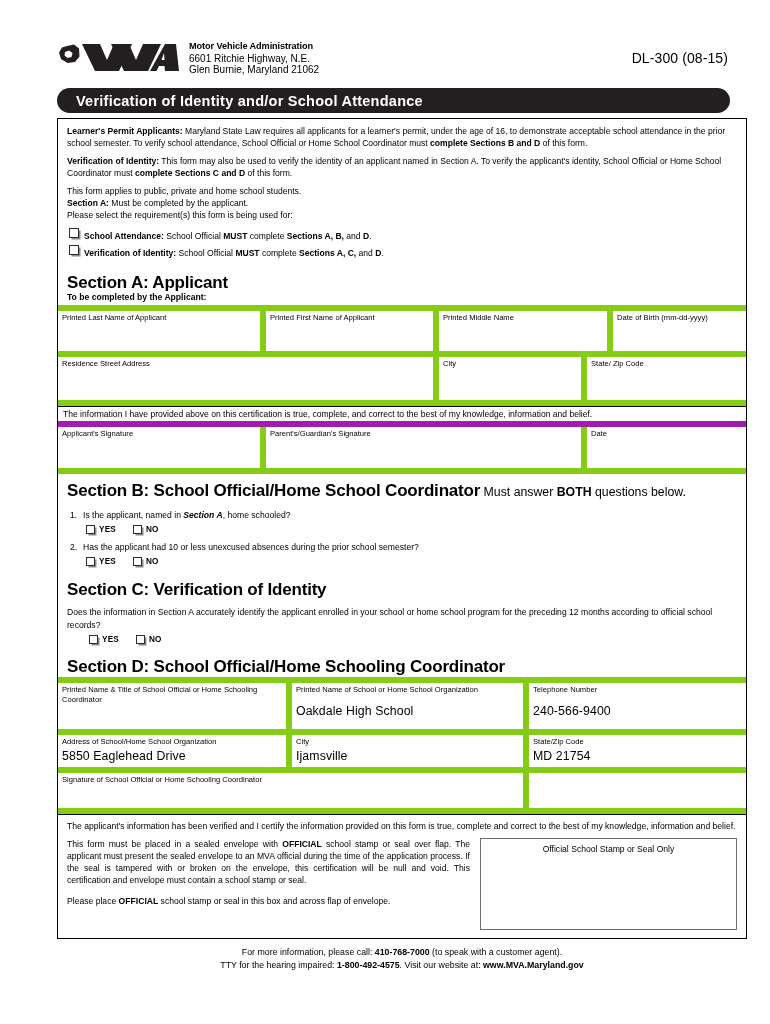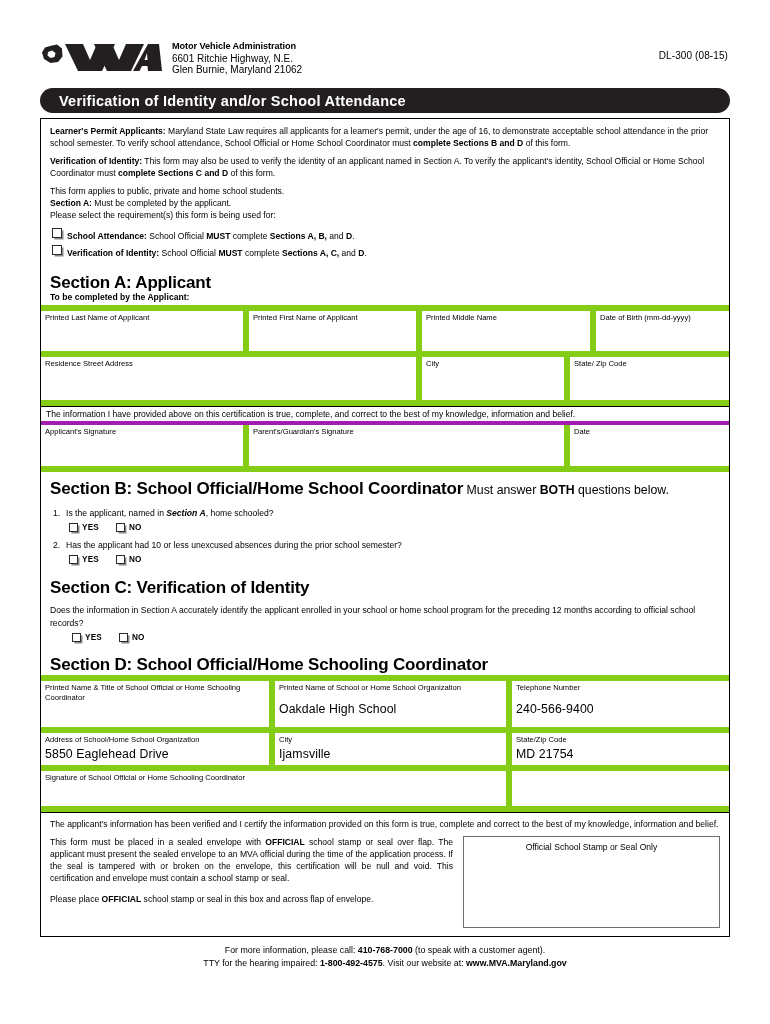--- a/index.html
+++ b/index.html
@@ -13,21 +13,21 @@
     height: 1024px;
     font-family: "Liberation Sans", sans-serif;
     color: #000000;
     position: relative;
     overflow: hidden;
   }
 
   .page {
     width: 770px;
     height: 932px;
-    padding: 40px 40px 0 40px;
+    padding: 40px 40px 0 57px;
     position: relative;
   }
 
   
   .header {
     display: flex;
     align-items: flex-start;
     justify-content: space-between;
     height: 44px;
   }
@@ -48,21 +48,21 @@
   .agency-name {
     font-size: 9.2px;
     font-weight: bold;
     letter-spacing: -0.1px;
   }
   .agency-addr {
     font-size: 10px;
     font-weight: normal;
   }
   .form-no {
-    font-size: 10px;
+    font-size: 14px;
     padding-top: 10px;
     padding-right: 2px;
     letter-spacing: 0.1px;
   }
 
   
   .titlebar {
     margin-top: 4px;
     background: #231f20;
     color: #ffffff;
@@ -334,21 +334,21 @@
           <span class="fld-val"></span>
         </td>
         <td class="h-addr" style="border-right:none;border-top:none;">
           <span class="fld-label">State/ Zip Code</span>
           <span class="fld-val"></span>
         </td>
       </tr>
     </tbody>
       </table>
 
-    <div class="cert-line" style="border-top:1px solid #000;border-bottom:4px solid #a21caf;">The information I have provided above on this certification is true, complete, and correct to the best of my knowledge, information and belief.</div>
+    <div class="cert-line" style="border-top:1px solid #000;border-bottom:6px solid #a21caf;">The information I have provided above on this certification is true, complete, and correct to the best of my knowledge, information and belief.</div>
 
     <table class="grid">
       <tbody>
           <tr>
         <td class="h-sig" style="width:205px;border-left:none;border-top:none;">
           <span class="fld-label">Applicant's Signature</span>
           <span class="fld-val"></span>
         </td>
         <td class="h-sig" style="width:321px;border-top:none;margin-top:45px;">
           <span class="fld-label">Parent's/Guardian's Signature</span>

